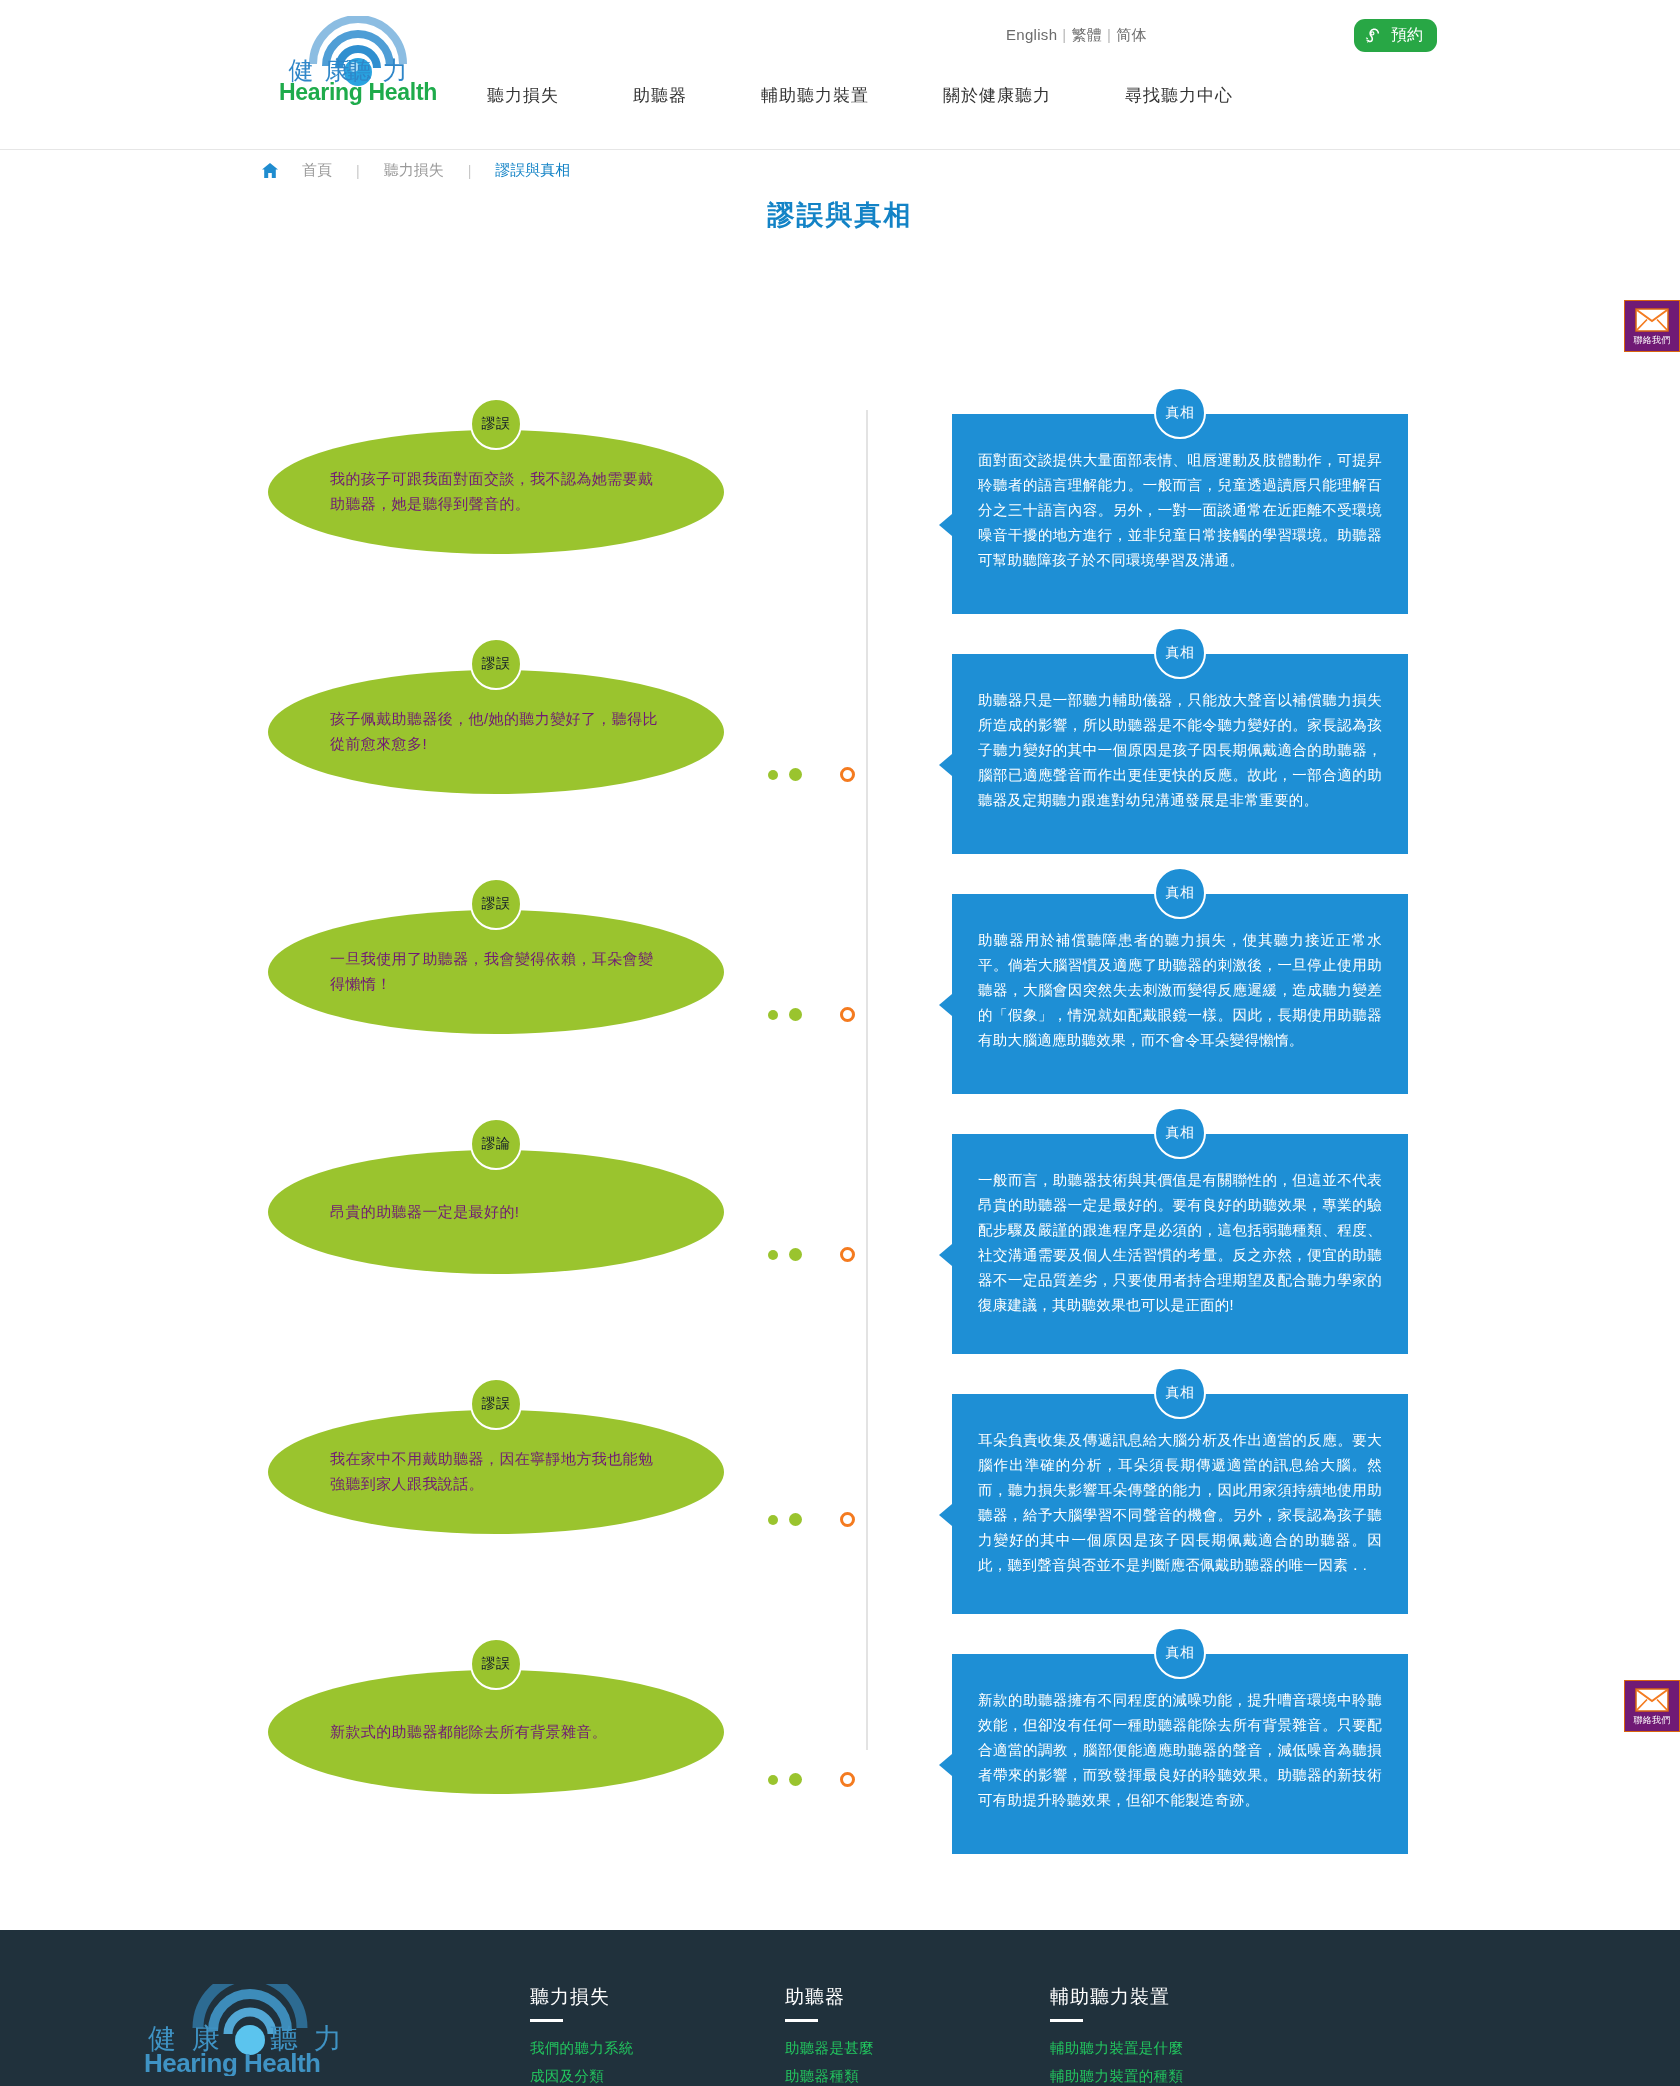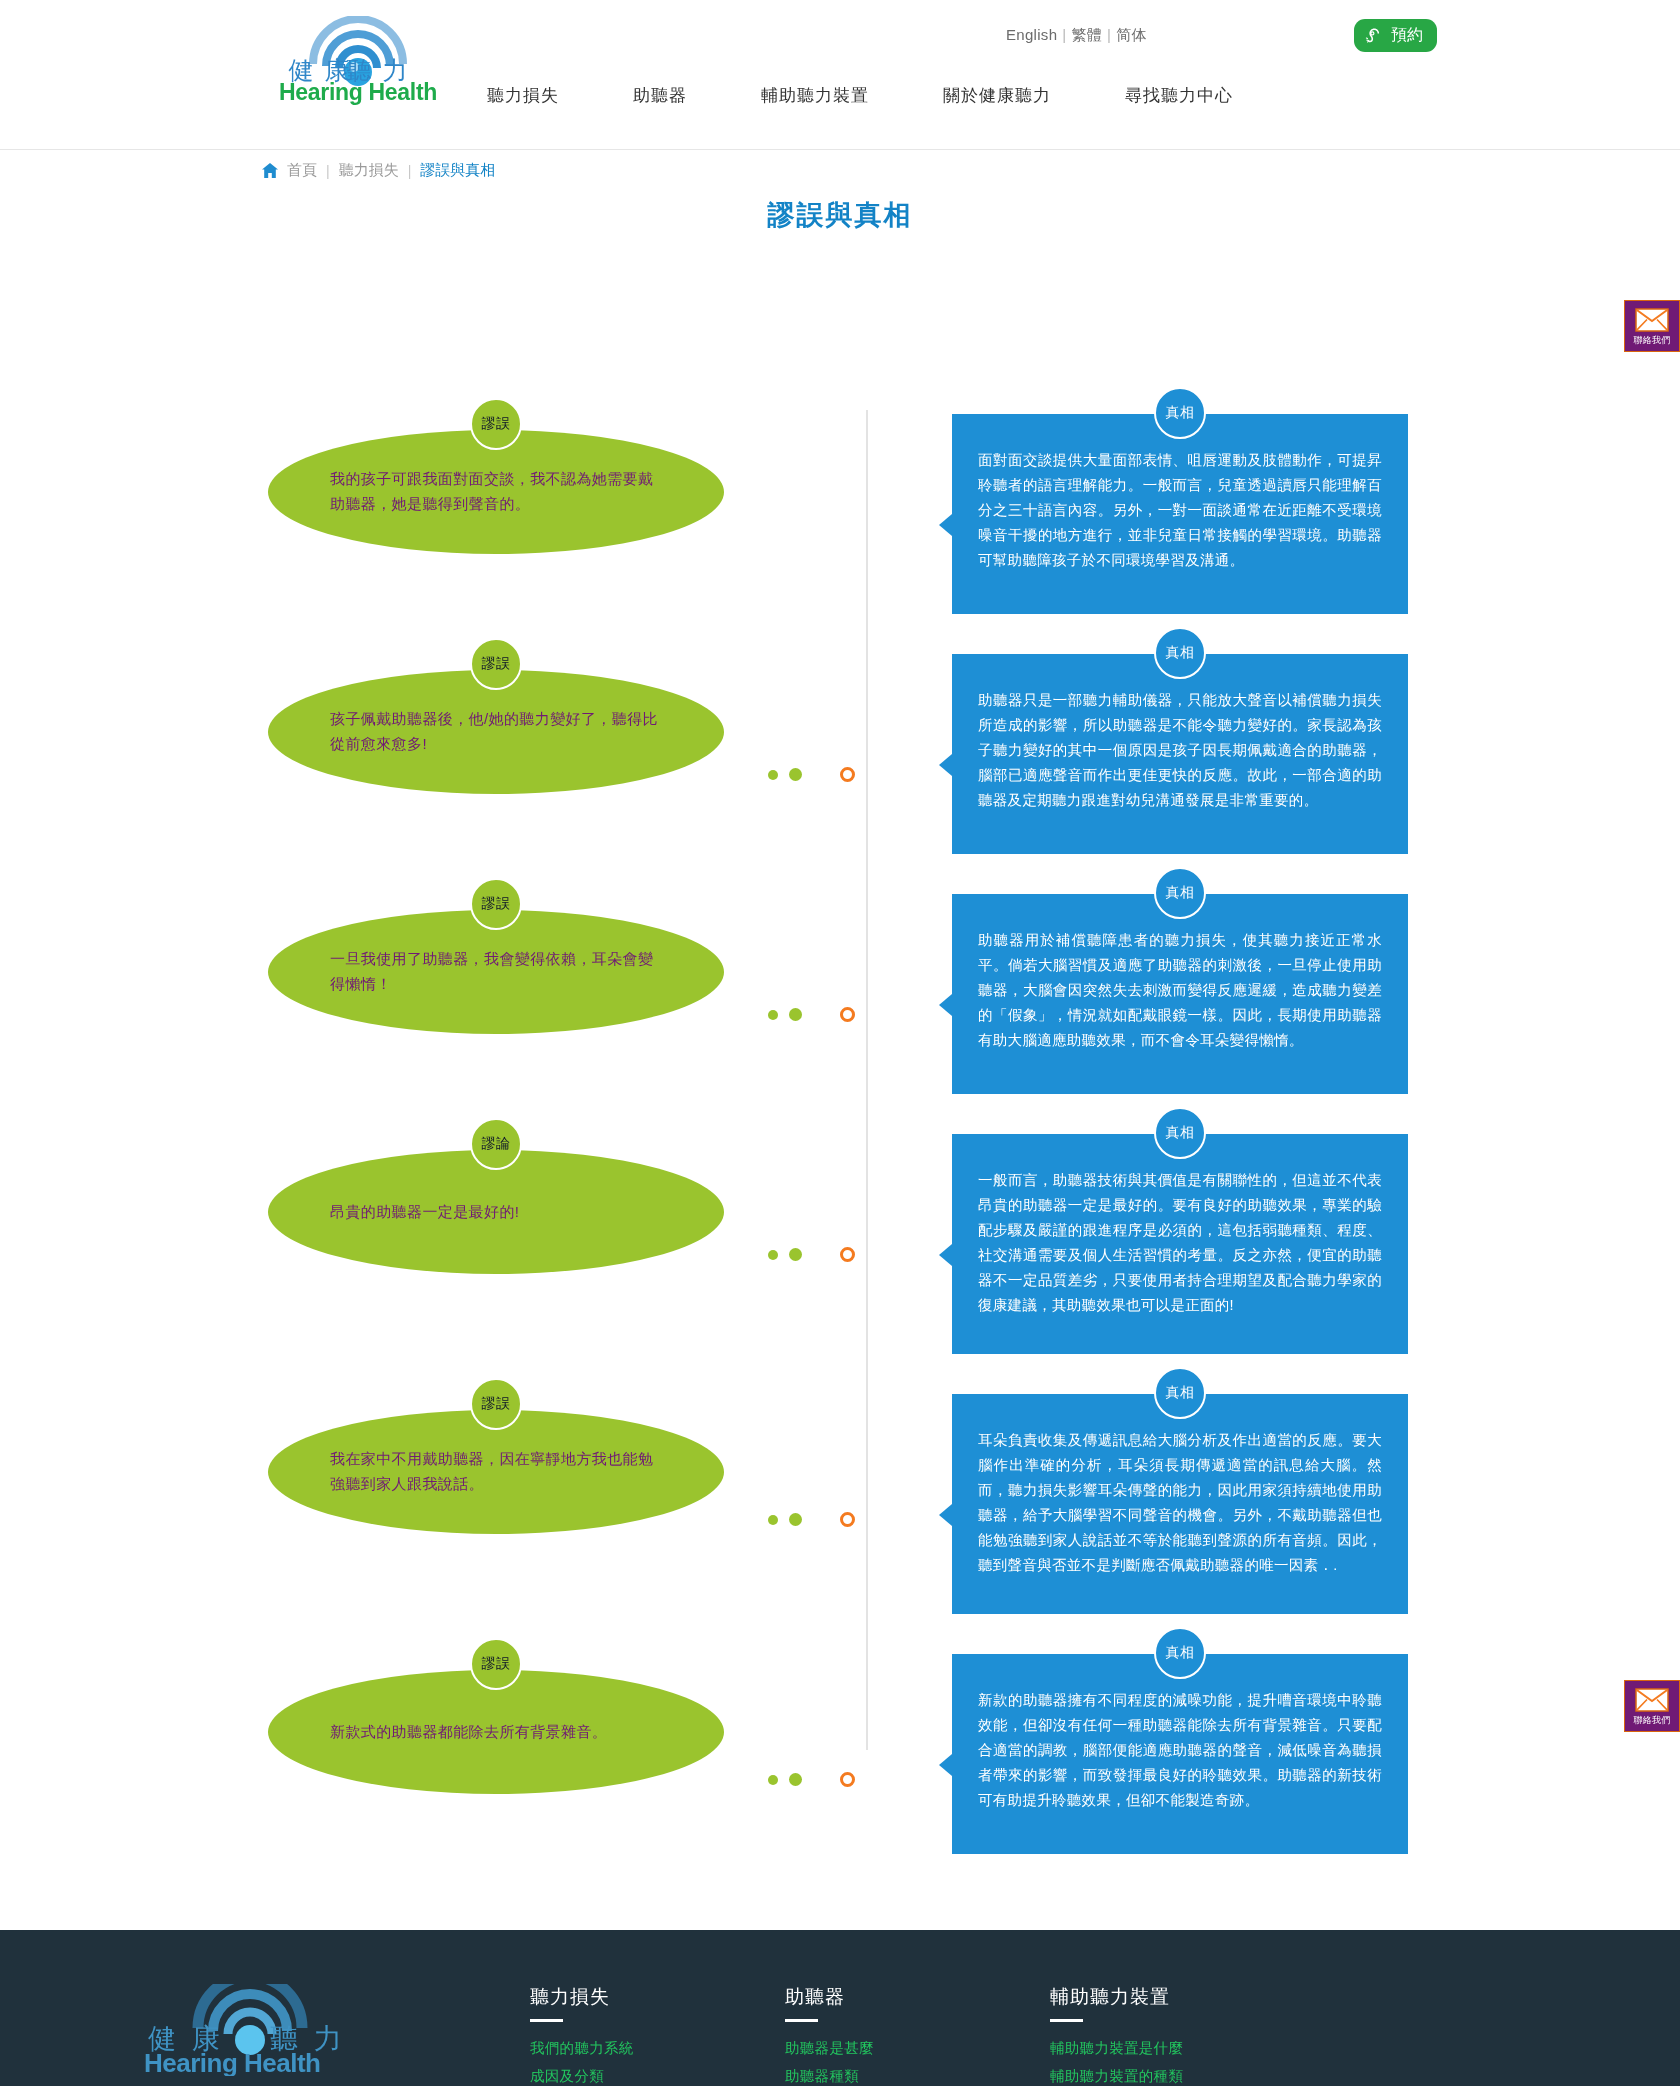--- a/index.html
+++ b/index.html
@@ -74,21 +74,21 @@
   }
 
   
   .breadcrumb {
     position: absolute;
     left: 262px;
     top: 161px;
     display: flex;
     align-items: center;
     font-size: 15px;
-    gap: 9px;
+    gap: 24px;
   }
   .breadcrumb .home-icon { width: 16px; height: 15px; display: block; }
   .breadcrumb a { text-decoration: none; }
   .bc-muted { color: #9a9a9a; }
   .bc-sep { color: #c8c8c8; font-size: 14px; }
   .bc-active { color: #1383c6; }
 
   
   .page-title {
     position: absolute;
@@ -404,21 +404,21 @@
       <div class="myth-text">我在家中不用戴助聽器，因在寧靜地方我也能勉強聽到家人跟我說話。</div>
     </div>
     <div class="dots" style="left:768px;top:392px;">
       <span class="dot dot-s"></span>
       <span class="dot dot-m"></span>
       <span class="dot-ring"></span>
     </div>
     <div class="truth" style="top:14px;height:220px;">
       <div class="truth-badge">真相</div>
       <div class="truth-arrow" style="top:110px;"></div>
-      <div class="truth-text">耳朵負責收集及傳遞訊息給大腦分析及作出適當的反應。要大腦作出準確的分析，耳朵須長期傳遞適當的訊息給大腦。然而，聽力損失影響耳朵傳聲的能力，因此用家須持續地使用助聽器，給予大腦學習不同聲音的機會。另外，不戴助聽器但也能勉強聽到家人說話並不等於能聽到聲源的所有音頻。因此，聽到聲音與否並不是判斷應否佩戴助聽器的唯一因素．.</div>
+      <div class="truth-text">耳朵負責收集及傳遞訊息給大腦分析及作出適當的反應。要大腦作出準確的分析，耳朵須長期傳遞適當的訊息給大腦。然而，聽力損失影響耳朵傳聲的能力，因此用家須持續地使用助聽器，給予大腦學習不同聲音的機會。另外，家長認為孩子聽力變好的其中一個原因是孩子因長期佩戴適合的助聽器。因此，聽到聲音與否並不是判斷應否佩戴助聽器的唯一因素．.</div>
     </div>
   </div>
 
   <div class="row" style="top:1240px;">
     <div class="myth" style="top:30px;height:124px;">
       <div class="myth-badge">謬誤</div>
       <div class="myth-text">新款式的助聽器都能除去所有背景雜音。</div>
     </div>
     <div class="dots" style="left:768px;top:367px;">
       <span class="dot dot-s"></span>

